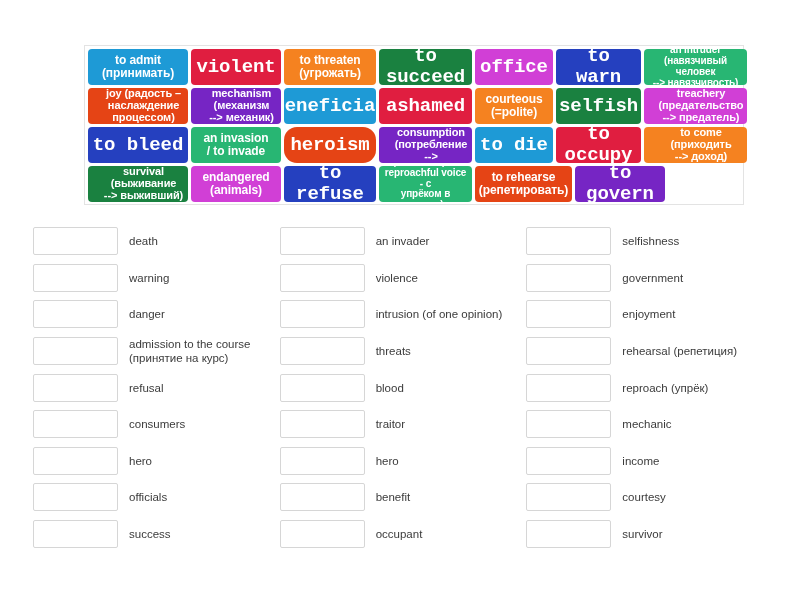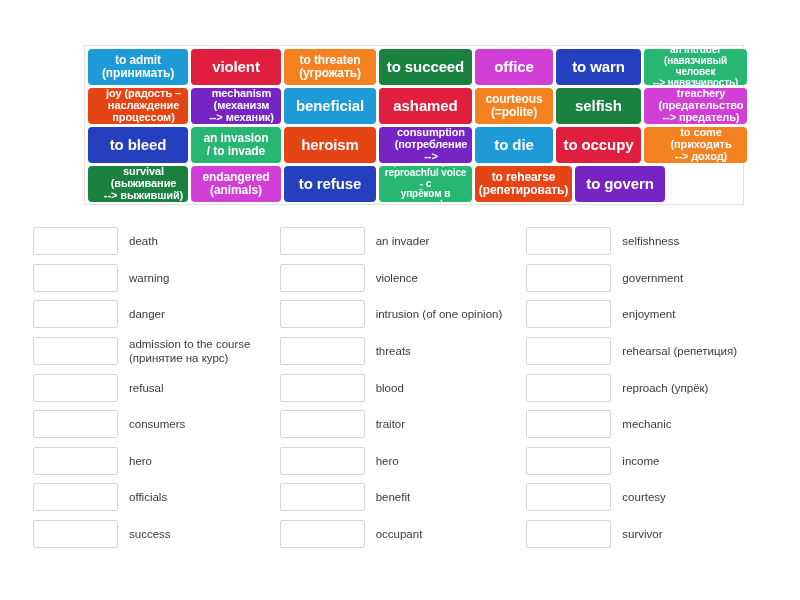--- a/index.html
+++ b/index.html
@@ -43,21 +43,21 @@
     align-items: center;
     justify-content: center;
     text-align: center;
     font-weight: bold;
     line-height: 1.08;
     padding: 1px 3px;
     overflow: hidden;
     white-space: pre-line;
     letter-spacing: -0.1px;
   }
-  .tile.big   { font-size: 15px; }
+  .tile.big   { font-size: 19px; font-family: Liberation Mono, monospace; }
   .tile.mid   { font-size: 12px; }
   .tile.small { font-size: 11px; padding-left: 14px; }
   .tile.tiny  { font-size: 10px; }
   .tile.empty { background: transparent; }
 
   
   #answers {
     position: absolute;
     left: 33px;
     top: 223px;
@@ -123,21 +123,21 @@
 (=polite)</div>
         <div class="tile big" style="width: 85px; flex: 0 0 85px; background: rgb(26, 129, 64);">selfish</div>
         <div class="tile small" style="width: 103px; flex: 0 0 103px; background: rgb(209, 63, 214);">treachery
 (предательство
 --&gt; предатель)</div>
       </div>
       <div class="tile-row">
         <div class="tile big" style="width: 100px; flex: 0 0 100px; background: rgb(37, 64, 191);">to bleed</div>
         <div class="tile mid" style="width: 90px; flex: 0 0 90px; background: rgb(40, 182, 115);">an invasion
 / to invade</div>
-        <div class="tile big" style="width: 92px; flex: 0 0 92px; background: rgb(229, 68, 21);">heroism</div>
+        <div class="tile big" style="width: 92px; flex: 0 0 92px; background: rgb(229, 68, 21); border-radius: 13px;">heroism</div>
         <div class="tile small" style="width: 93px; flex: 0 0 93px; background: rgb(118, 37, 196);">a consumption
 (потребление
 --&gt; потребитель)</div>
         <div class="tile big" style="width: 78px; flex: 0 0 78px; background: rgb(30, 154, 214);">to die</div>
         <div class="tile big" style="width: 85px; flex: 0 0 85px; background: rgb(224, 30, 64);">to occupy</div>
         <div class="tile small" style="width: 103px; flex: 0 0 103px; background: rgb(245, 130, 32);">to come
 (приходить
 --&gt; доход)</div>
       </div>
       <div class="tile-row">

